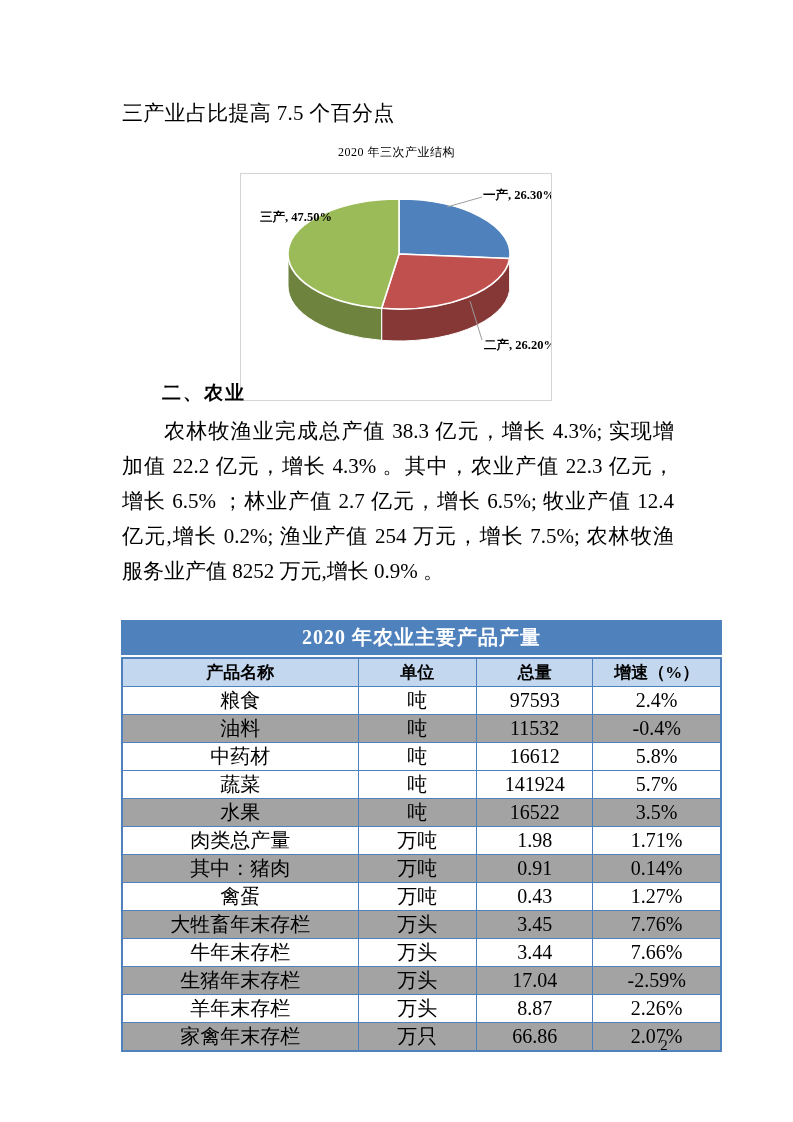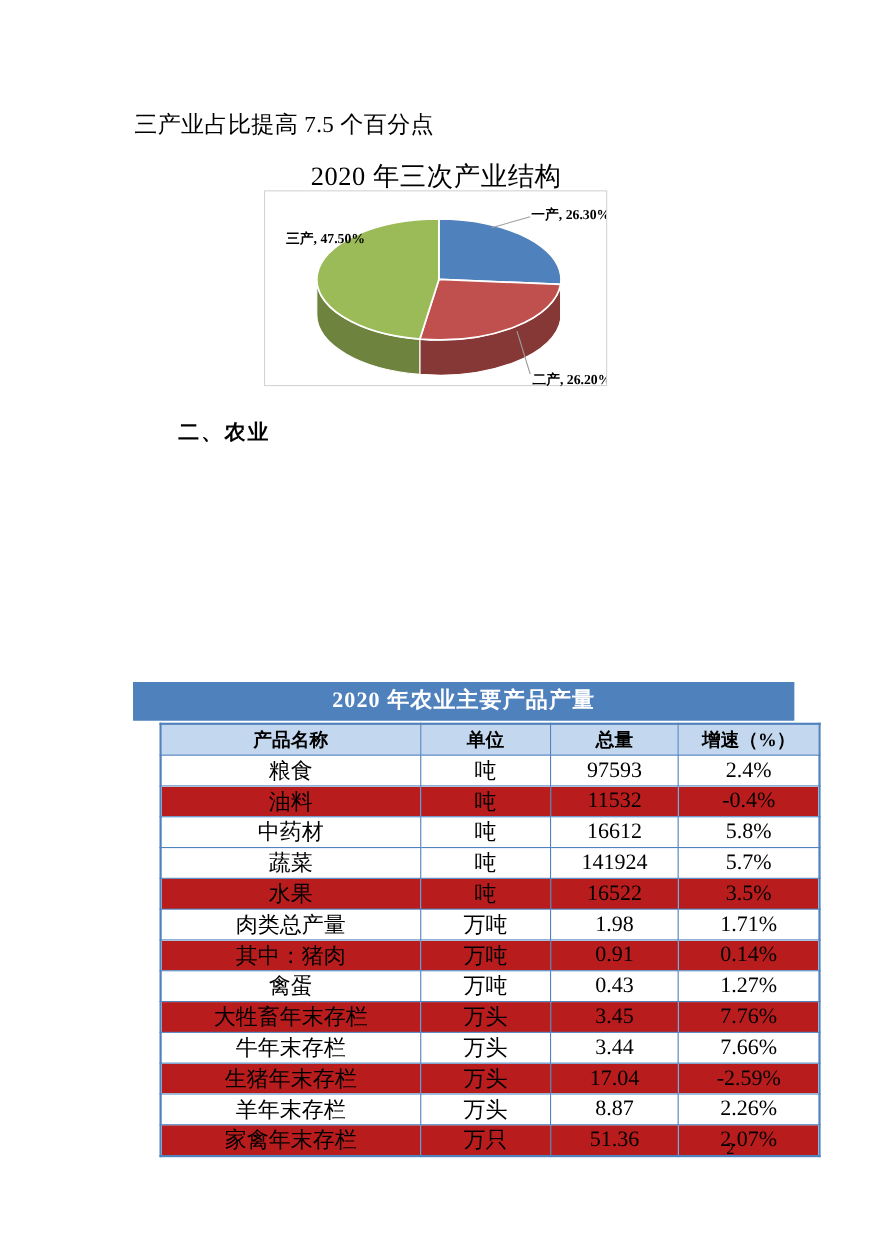--- a/index.html
+++ b/index.html
@@ -2,47 +2,47 @@
 <html><head>
 <meta charset="utf-8">
 <style>
   html,body{margin:0;padding:0;background:#e8e8e8;}
   .page{position:relative;width:793px;height:1122px;background:#ffffff;margin:0 auto;
         font-family:"Liberation Serif","DejaVu Serif",serif;color:#000;overflow:hidden;}
 
   .intro{position:absolute;left:122px;top:99px;font-size:21px;letter-spacing:.3px;}
 
   .chart-title{position:absolute;left:121px;top:144px;width:551px;text-align:center;
-               font-size:24px;letter-spacing:.5px;}
+               font-size:12px;letter-spacing:.5px;}
 
-  .chart-box{position:absolute;left:240px;top:173px;width:312px;height:178px;
+  .chart-box{position:absolute;left:240px;top:173px;width:312px;height:228px;
              border:1px solid #d4d4d4;background:#fff;box-sizing:border-box;}
   .chart-box svg{display:block;}
   .pie-label{font-family:"Liberation Serif","DejaVu Serif",serif;font-weight:bold;
              font-size:12.5px;fill:#000;}
   .leader{stroke:#9c9c9c;stroke-width:1;fill:none;}
 
   .heading{position:absolute;left:162px;top:380px;font-size:19px;font-weight:bold;
            font-family:"Liberation Sans","DejaVu Sans",sans-serif;letter-spacing:2px;}
 
   .para{position:absolute;left:122px;top:414px;width:552px;font-size:21px;}
   .pline{height:35px;line-height:35px;white-space:nowrap;}
   .pline.just{text-align:justify;text-align-last:justify;}
   .pline.first{text-indent:42px;}
 
   .ag-table{position:absolute;left:121px;top:620px;width:601px;}
   .t-title{height:31px;line-height:31px;background:#4F81BD;border:2px solid #4F81BD;
            color:#fff;font-weight:bold;font-size:20px;text-align:center;
            letter-spacing:1px;margin-bottom:2px;}
   .ag-table table{width:100%;border-collapse:collapse;table-layout:fixed;
-                  border:2px solid #4F81BD;margin-left:24px;}
+                  border:2px solid #4F81BD;}
   .ag-table th,.ag-table td{border:1.6px solid #4F81BD;text-align:center;padding:0;
                   font-size:20px;height:22.8px;overflow:hidden;}
   .ag-table th{background:#C3D7EE;font-weight:bold;font-size:17px;height:27px;}
-  .ag-table tr.alt td{background:#b91c1c;}
+  .ag-table tr.alt td{background:#a3a3a3;}
   .col1{width:39.4%;} .col2{width:19.8%;} .col3{width:19.4%;} .col4{width:21.4%;}
 
   .pagenum{position:absolute;left:652px;top:1037px;width:24px;text-align:center;font-size:15px;}
 </style>
 </head>
 <body>
 
 <div class="page">
 
   <div class="intro">三产业占比提高 7.5 个百分点</div>
@@ -62,20 +62,27 @@
       <path class="leader" d="M206,33 L241,23"></path>
       <path class="leader" d="M229,127 L241,166"></path>
       <text class="pie-label" x="242" y="25">一产, 26.30%</text>
       <text class="pie-label" x="19" y="47">三产, 47.50%</text>
       <text class="pie-label" x="243" y="175">二产, 26.20%</text>
     </svg>
   </div>
 
   <div class="heading">二、农业</div>
 
+  <div class="para" id="para">
+      <div class="pline first just">农林牧渔业完成总产值 38.3 亿元，增长 4.3%; 实现增</div>
+      <div class="pline just">加值 22.2 亿元，增长 4.3% 。其中，农业产值 22.3 亿元，</div>
+      <div class="pline just">增长 6.5% ；林业产值 2.7 亿元，增长 6.5%; 牧业产值 12.4</div>
+      <div class="pline just">亿元,增长 0.2%; 渔业产值 254 万元，增长 7.5%; 农林牧渔</div>
+      <div class="pline">服务业产值 8252 万元,增长 0.9% 。</div>
+    </div>
 
   <div class="ag-table">
     <div class="t-title">2020 年农业主要产品产量</div>
     <table>
       <colgroup>
           <col class="col1">
           <col class="col2">
           <col class="col3">
           <col class="col4">
         </colgroup>
@@ -156,21 +163,21 @@
           </tr>
           <tr class="">
             <td>羊年末存栏</td>
             <td>万头</td>
             <td>8.87</td>
             <td>2.26%</td>
           </tr>
           <tr class="alt">
             <td>家禽年末存栏</td>
             <td>万只</td>
-            <td>51.36</td>
+            <td>66.86</td>
             <td>2.07%</td>
           </tr>
         </tbody>
     </table>
   </div>
 
   <div class="pagenum">2</div>
 
 </div>
 

